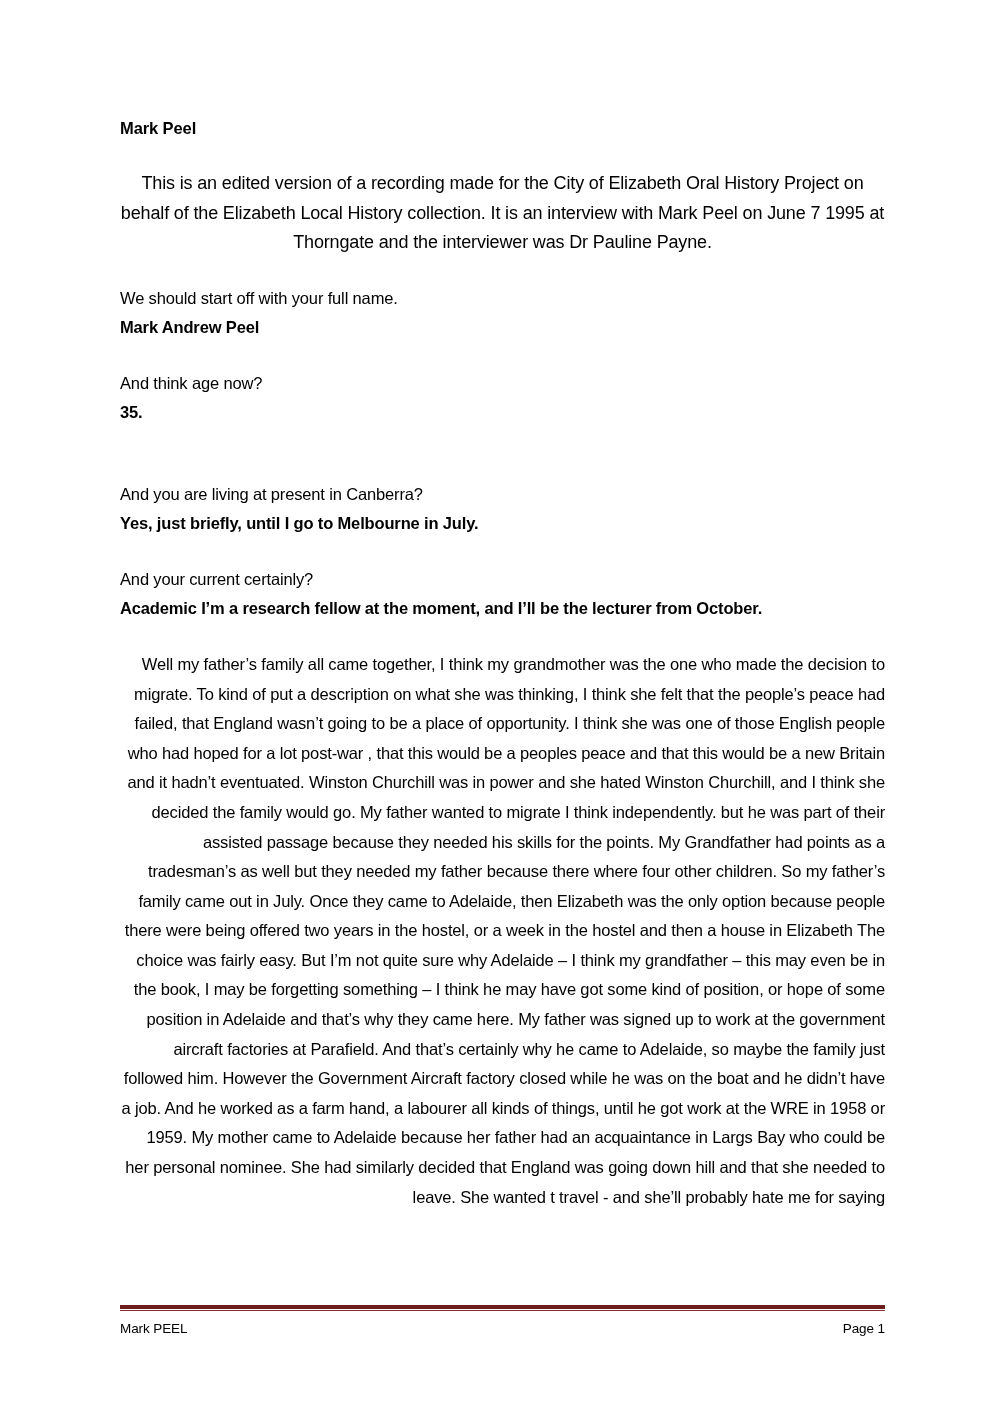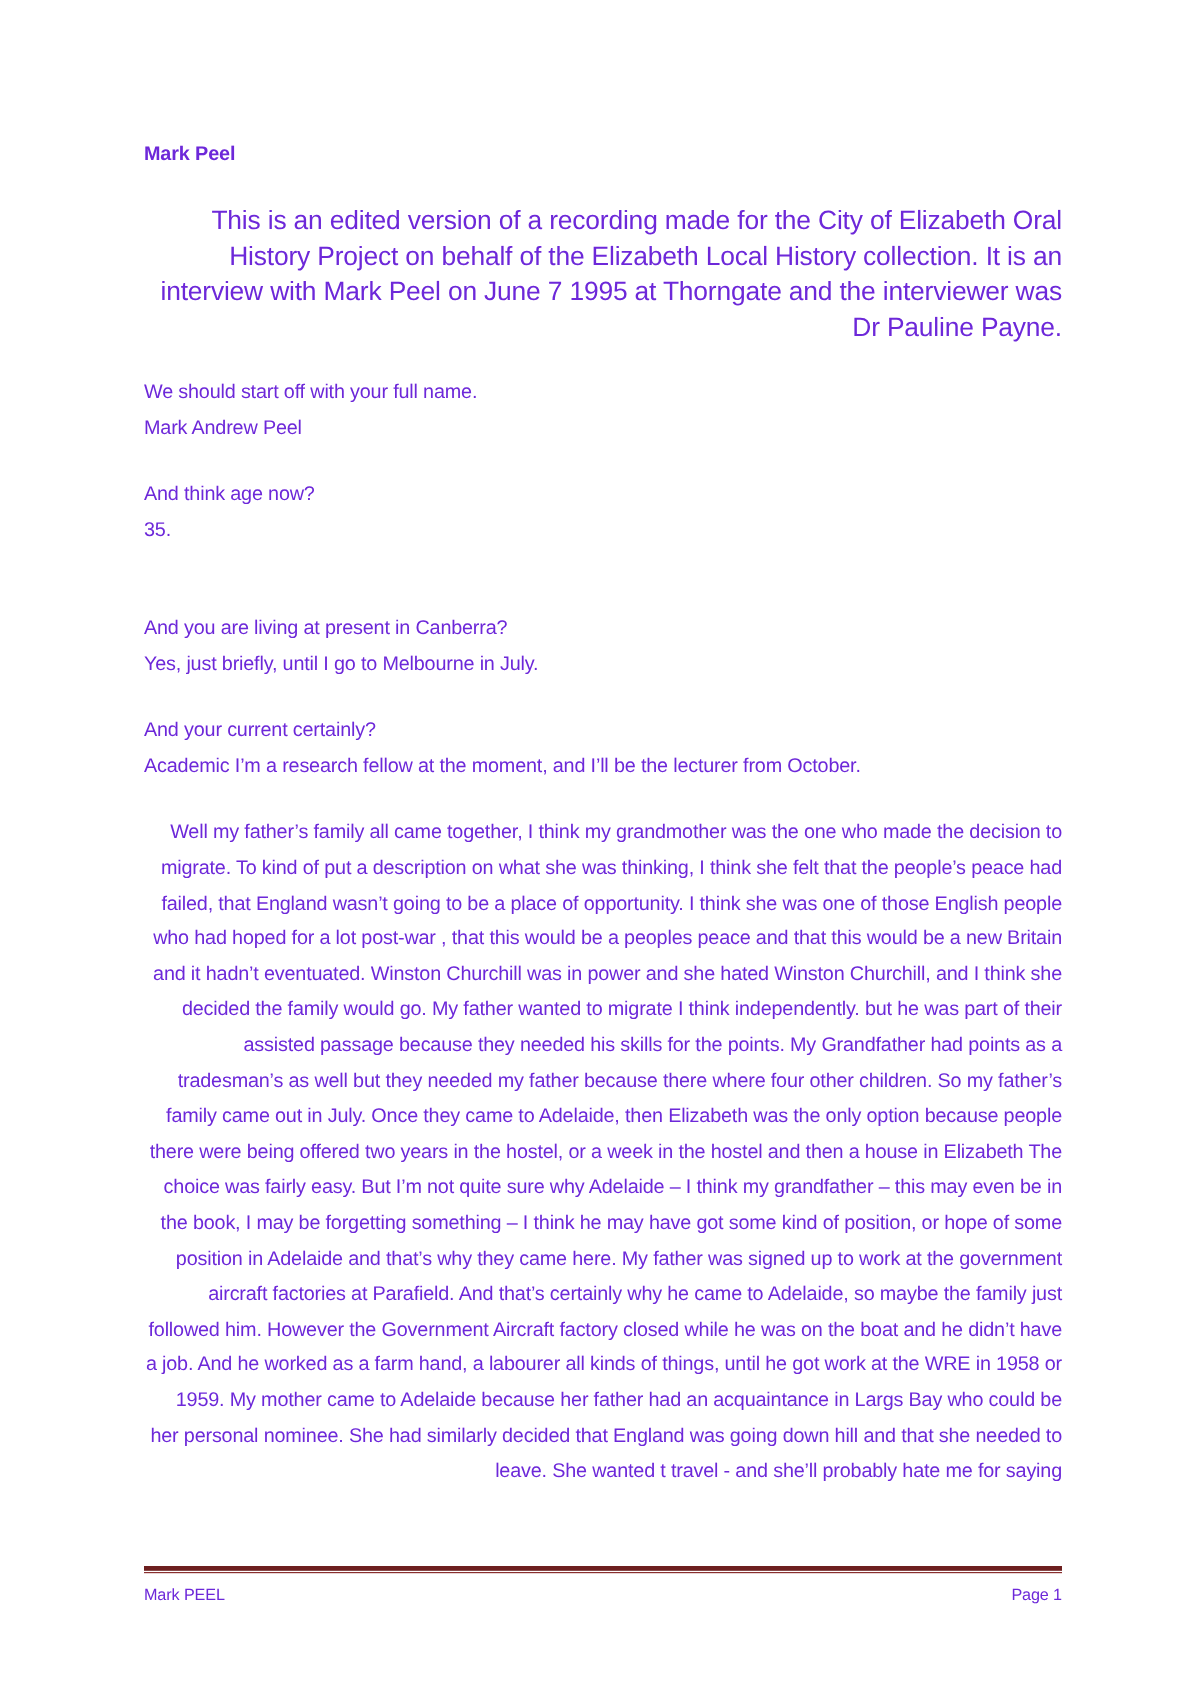--- a/index.html
+++ b/index.html
@@ -11,21 +11,21 @@
 
   .page {
     position: relative;
     width: 1000px;
     height: 1415px;
     margin: 0 auto;
     background: #ffffff;
     box-sizing: border-box;
     overflow: hidden;
     font-family: "Liberation Sans", "DejaVu Sans", sans-serif;
-    color: #6d28d9;
+    color: #000000;
   }
 
   .content {
     position: absolute;
     left: 120px;
     top: 118px;
     width: 765px;
   }
 
   .doc-title {
@@ -33,40 +33,40 @@
     font-weight: bold;
     line-height: 1.30;
     margin: 0 0 0 0;
     letter-spacing: -0.1px;
   }
 
   .spacer-lg { height: 30px; }
   .spacer-md { height: 26px; }
 
   .intro {
-    font-size: 22px;
+    font-size: 18px;
     line-height: 29.5px;
     margin: 0;
     letter-spacing: -0.15px;
-    text-align: right;
+    text-align: center;
   }
 
   .qa-block { margin: 0; }
 
   .question {
     font-size: 16.5px;
     font-weight: normal;
     line-height: 29.5px;
     margin: 0;
     letter-spacing: -0.15px;
   }
 
   .answer {
     font-size: 16.5px;
-    font-weight: normal;
+    font-weight: bold;
     line-height: 29.5px;
     margin: 0;
     letter-spacing: -0.15px;
     text-align: left;
   }
 
   .answer-long {
     font-size: 16.5px;
     font-weight: normal;
     line-height: 29.6px;

